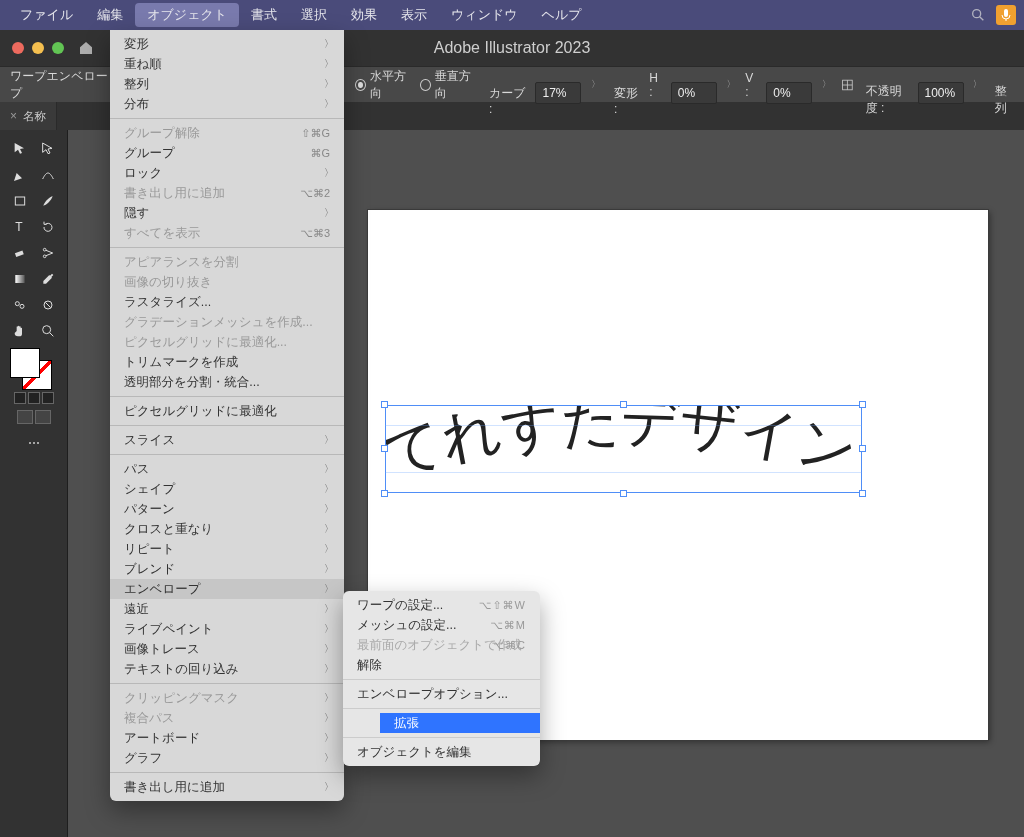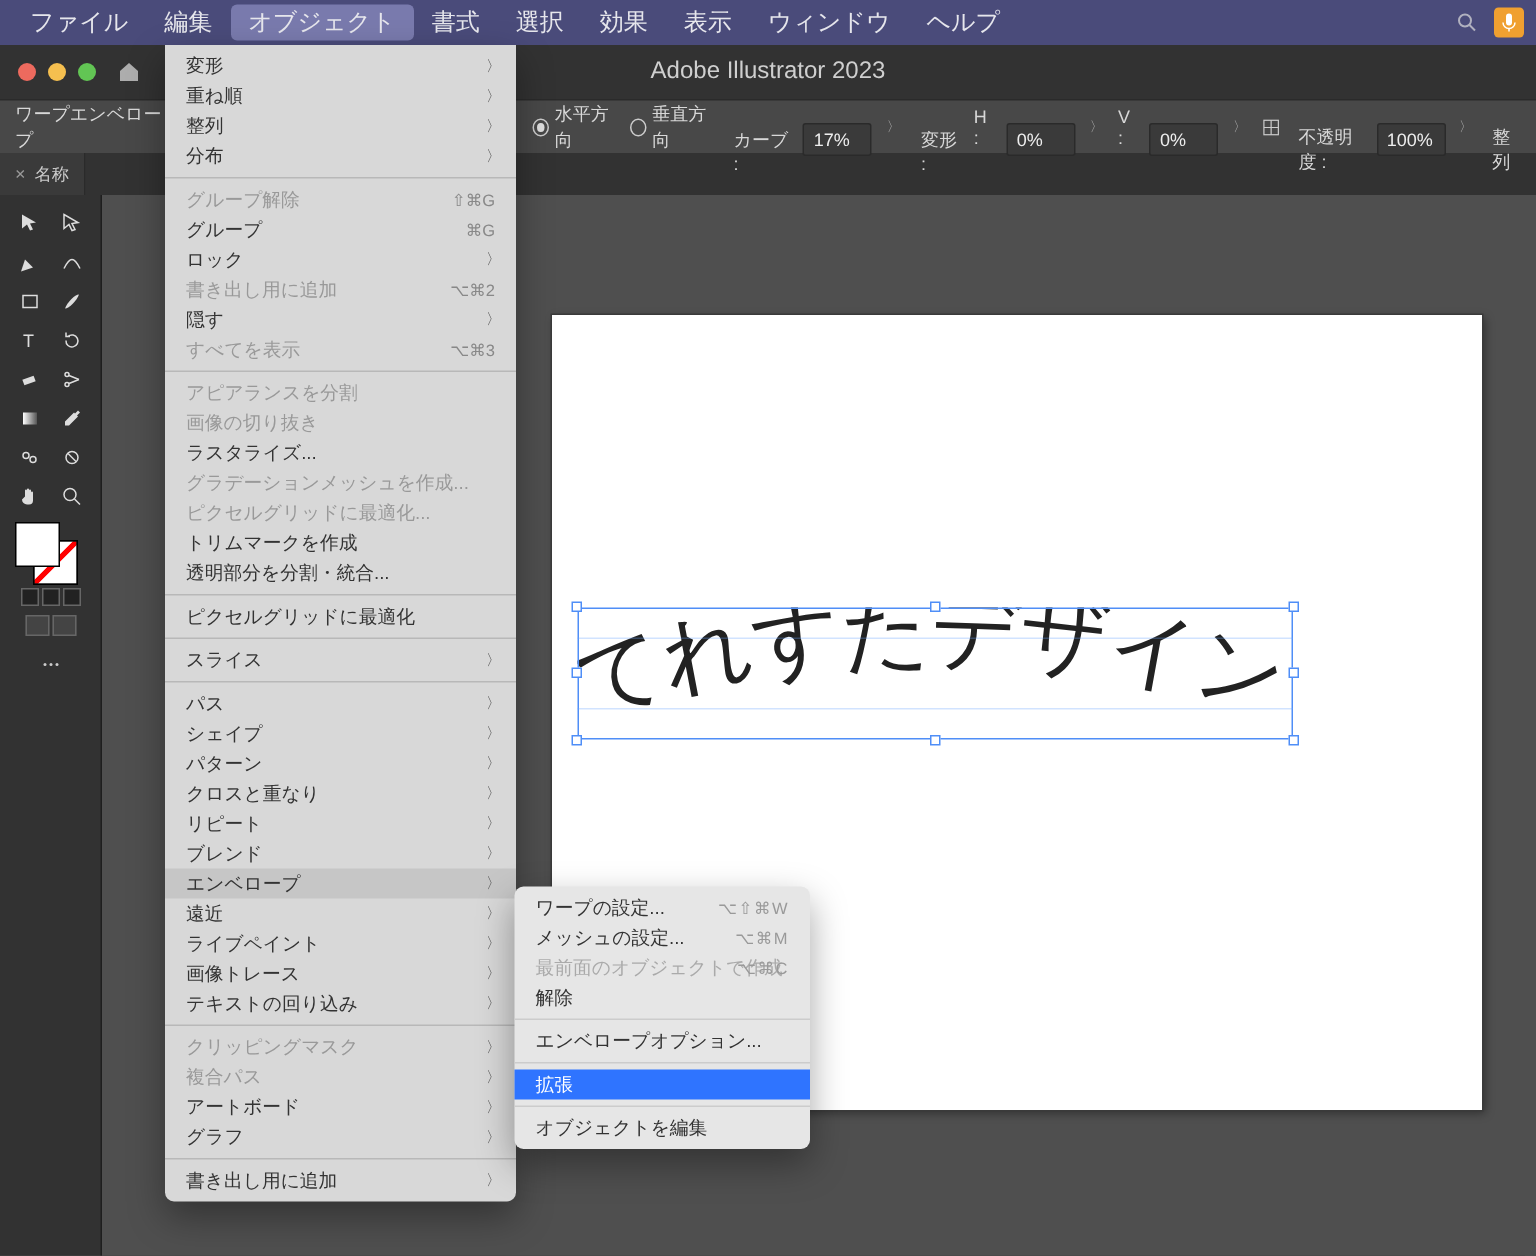--- a/index.html
+++ b/index.html
@@ -1,18 +1,18 @@
 <!DOCTYPE html>
 <html><head>
 <meta charset="utf-8">
 <style>
 *{margin:0;padding:0;box-sizing:border-box;font-family:"Hiragino Kaku Gothic ProN","ヒラギノ角ゴ ProN",Meiryo,sans-serif;-webkit-font-smoothing:antialiased;}
 body{width:1024px;height:837px;background:#323232;overflow:hidden;user-select:none;}
 
-.menubar{height:30px;background:#4a4b7a;display:flex;align-items:center;padding:0 8px;color:#e6e6ec;font-size:16px;gap:0;}
+.menubar{height:30px;background:#4a4b7a;display:flex;align-items:center;padding:0 8px;color:#e6e6ec;font-size:13px;gap:0;}
 .menubar .menu-item{padding:4px 12px 4px 12px;height:24px;display:flex;align-items:center;border-radius:4px;}
 .menubar .menu-item.open{background:#797aad;}
 .menubar .spacer{flex:1;}
 .menubar .right-icons{display:flex;align-items:center;gap:10px;}
 .right-icons .search-ico{width:16px;height:16px;opacity:.7;}
 .right-icons .mic{width:20px;height:20px;background:#f0a030;border-radius:3px;display:flex;align-items:center;justify-content:center;color:#fff;font-size:11px;}
 
 .window-bar{height:36px;background:#323232;display:flex;align-items:center;padding:0 12px;color:#bdbdbd;font-size:16px;position:relative;}
 .traffic{display:flex;gap:8px;margin-right:14px;}
 .traffic span{width:12px;height:12px;border-radius:50%;}
@@ -56,21 +56,21 @@
 .dropdown .item{height:20px;display:flex;align-items:center;padding:0 14px;position:relative;}
 .dropdown .item.hover{background:#c6c6c6;}
 .dropdown .item.disabled{color:#999;}
 .dropdown .item .arrow{position:absolute;right:10px;color:#555;font-size:10px;}
 .dropdown .item .kbd{position:absolute;right:14px;color:#888;font-size:11px;}
 .dropdown .sep{height:1px;background:#b8b8b8;margin:4px 0;}
 
 .submenu{position:absolute;left:343px;top:591px;width:197px;background:#e6e6e6;border-radius:6px;box-shadow:0 10px 24px rgba(0,0,0,.35);font-size:12.5px;color:#333;padding:4px 0;z-index:60;}
 .submenu .item{height:20px;display:flex;align-items:center;padding:0 14px;position:relative;}
 .submenu .item.disabled{color:#aaa;}
-.submenu .item.selected{background:#2f74ff;color:#fff;}
+.submenu .item.selected{background:#2f74ff;color:#fff;margin-left:37px;}
 .submenu .item .kbd{position:absolute;right:14px;color:#999;font-size:11px;letter-spacing:1px;}
 .submenu .sep{height:1px;background:#ccc;margin:4px 0;}
 .radio-circ{width:12px;height:12px;border:1px solid #ccc;border-radius:50%;display:inline-block;position:relative;}
 .radio-circ.on::after{content:"";position:absolute;inset:2px;border-radius:50%;background:#ddd;}
 </style>
 </head>
 <body>
 
 <div class="menubar">
   <div class="menu-item">ファイル</div>

